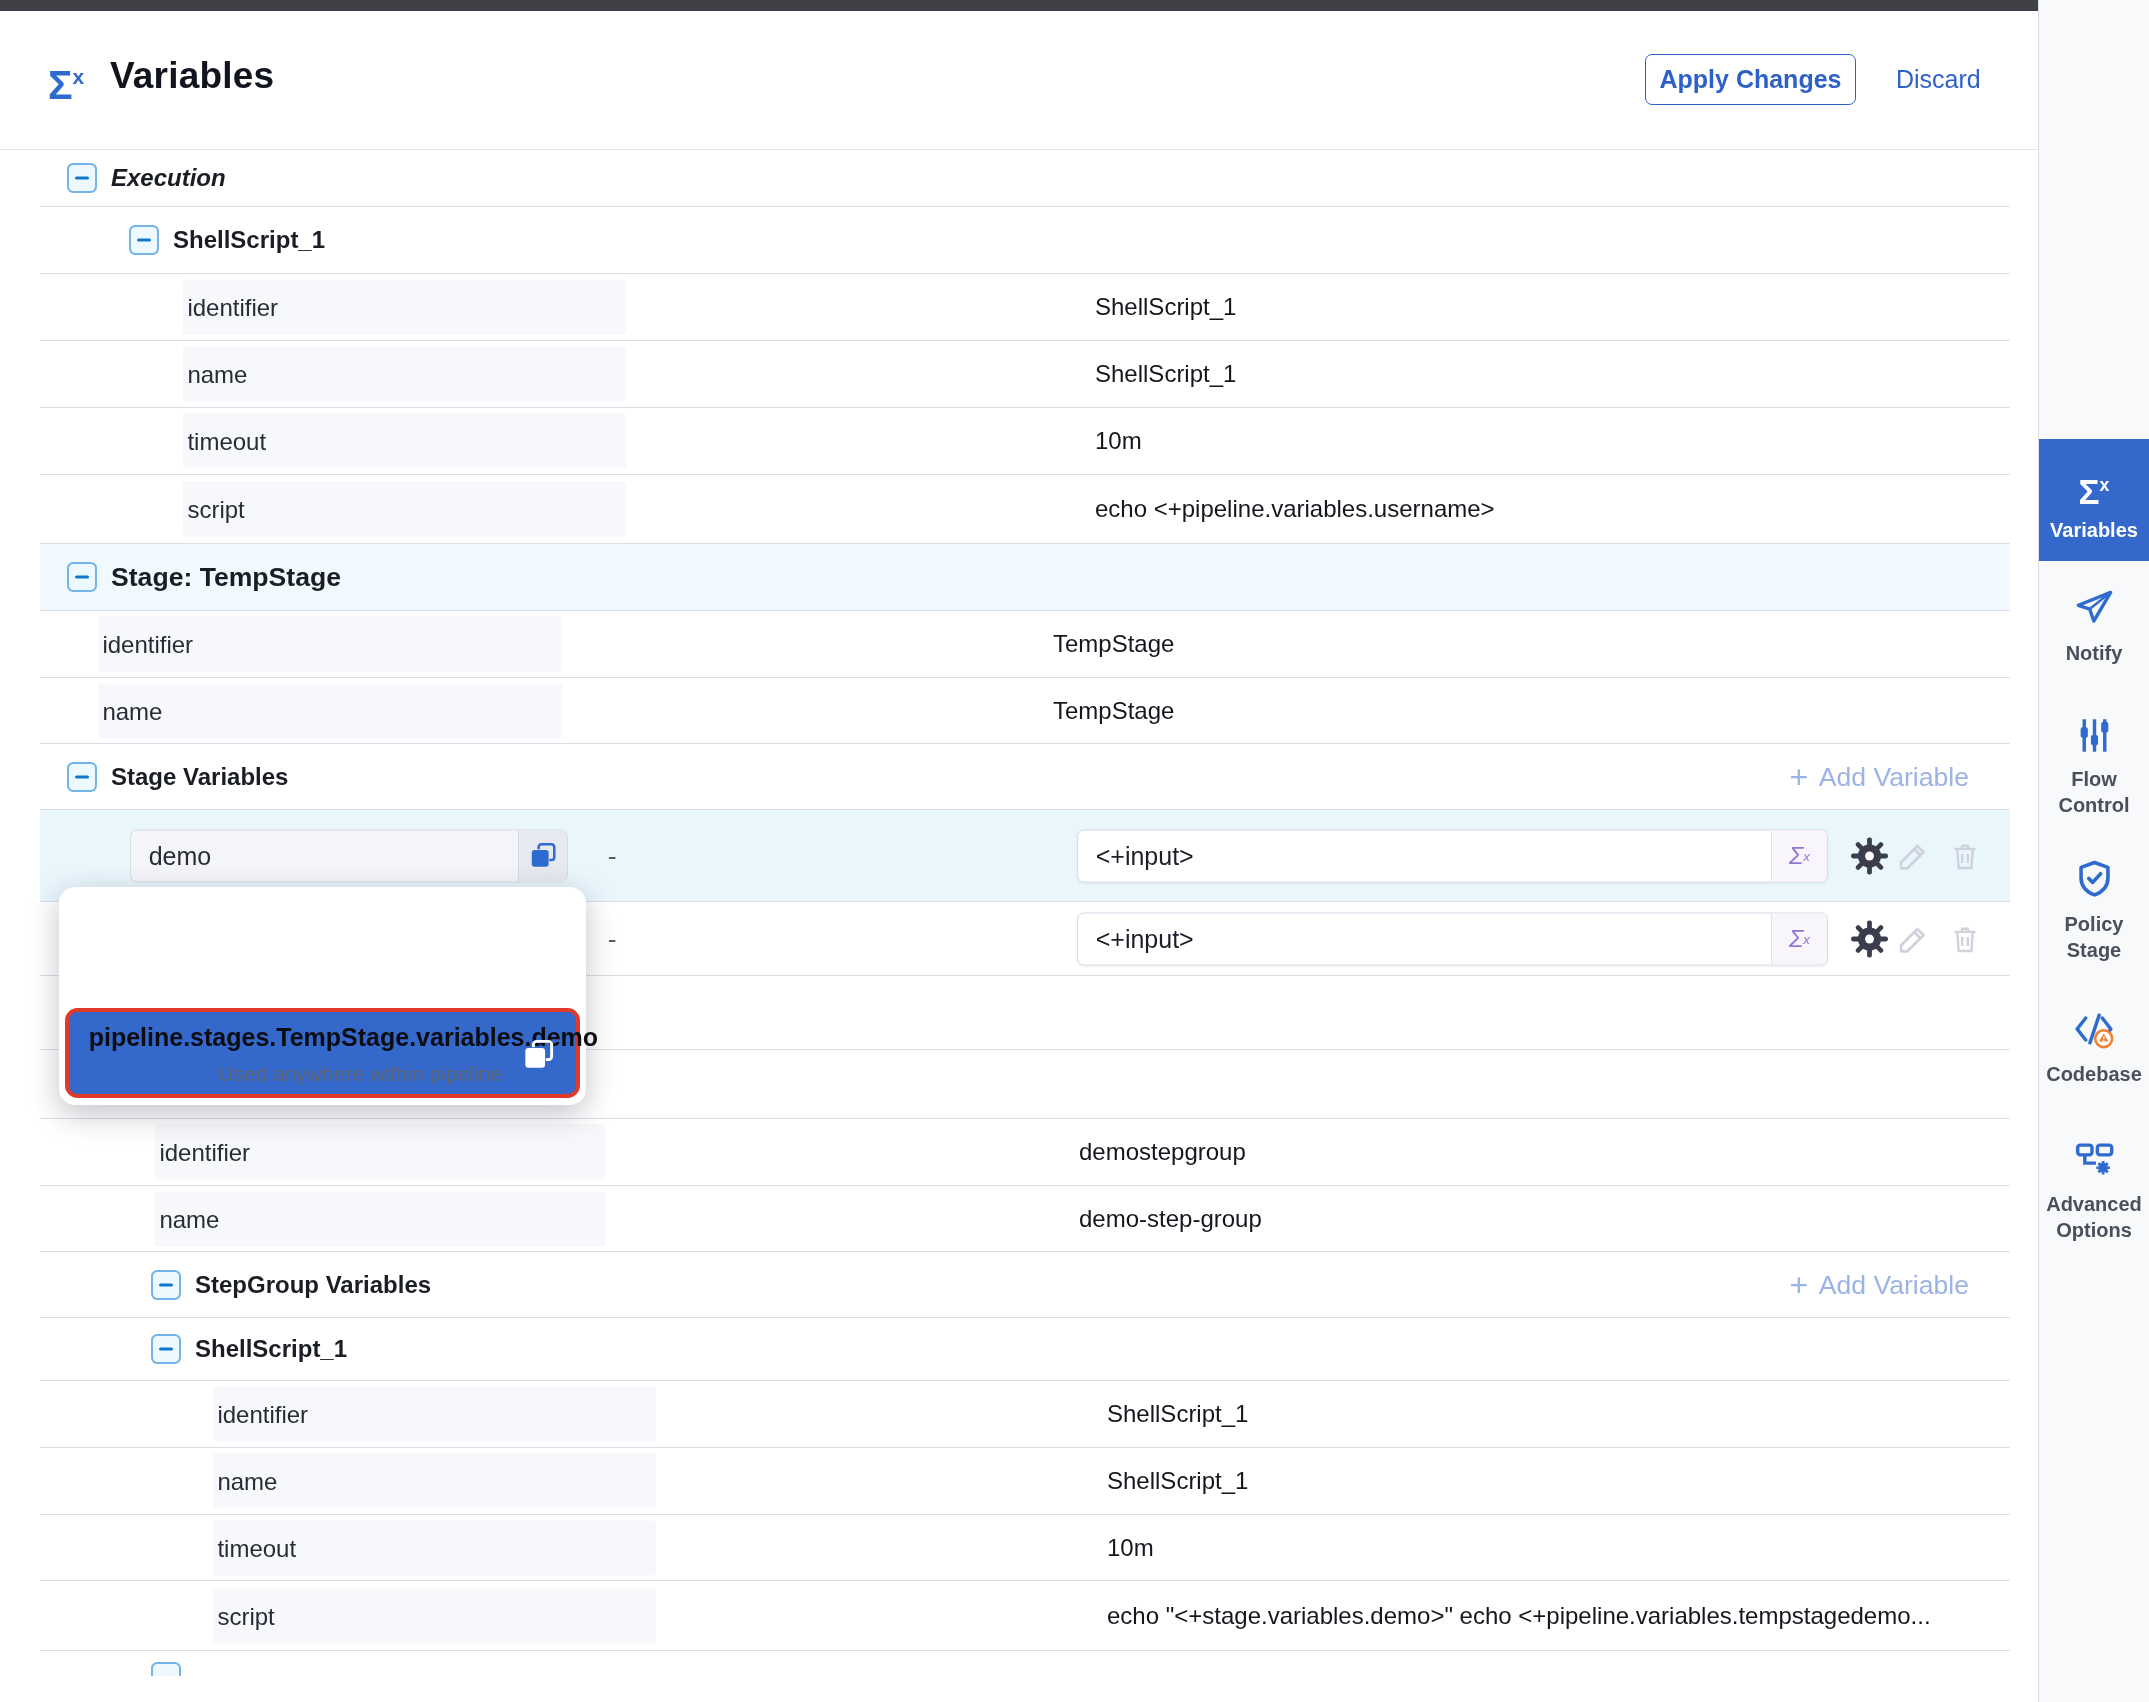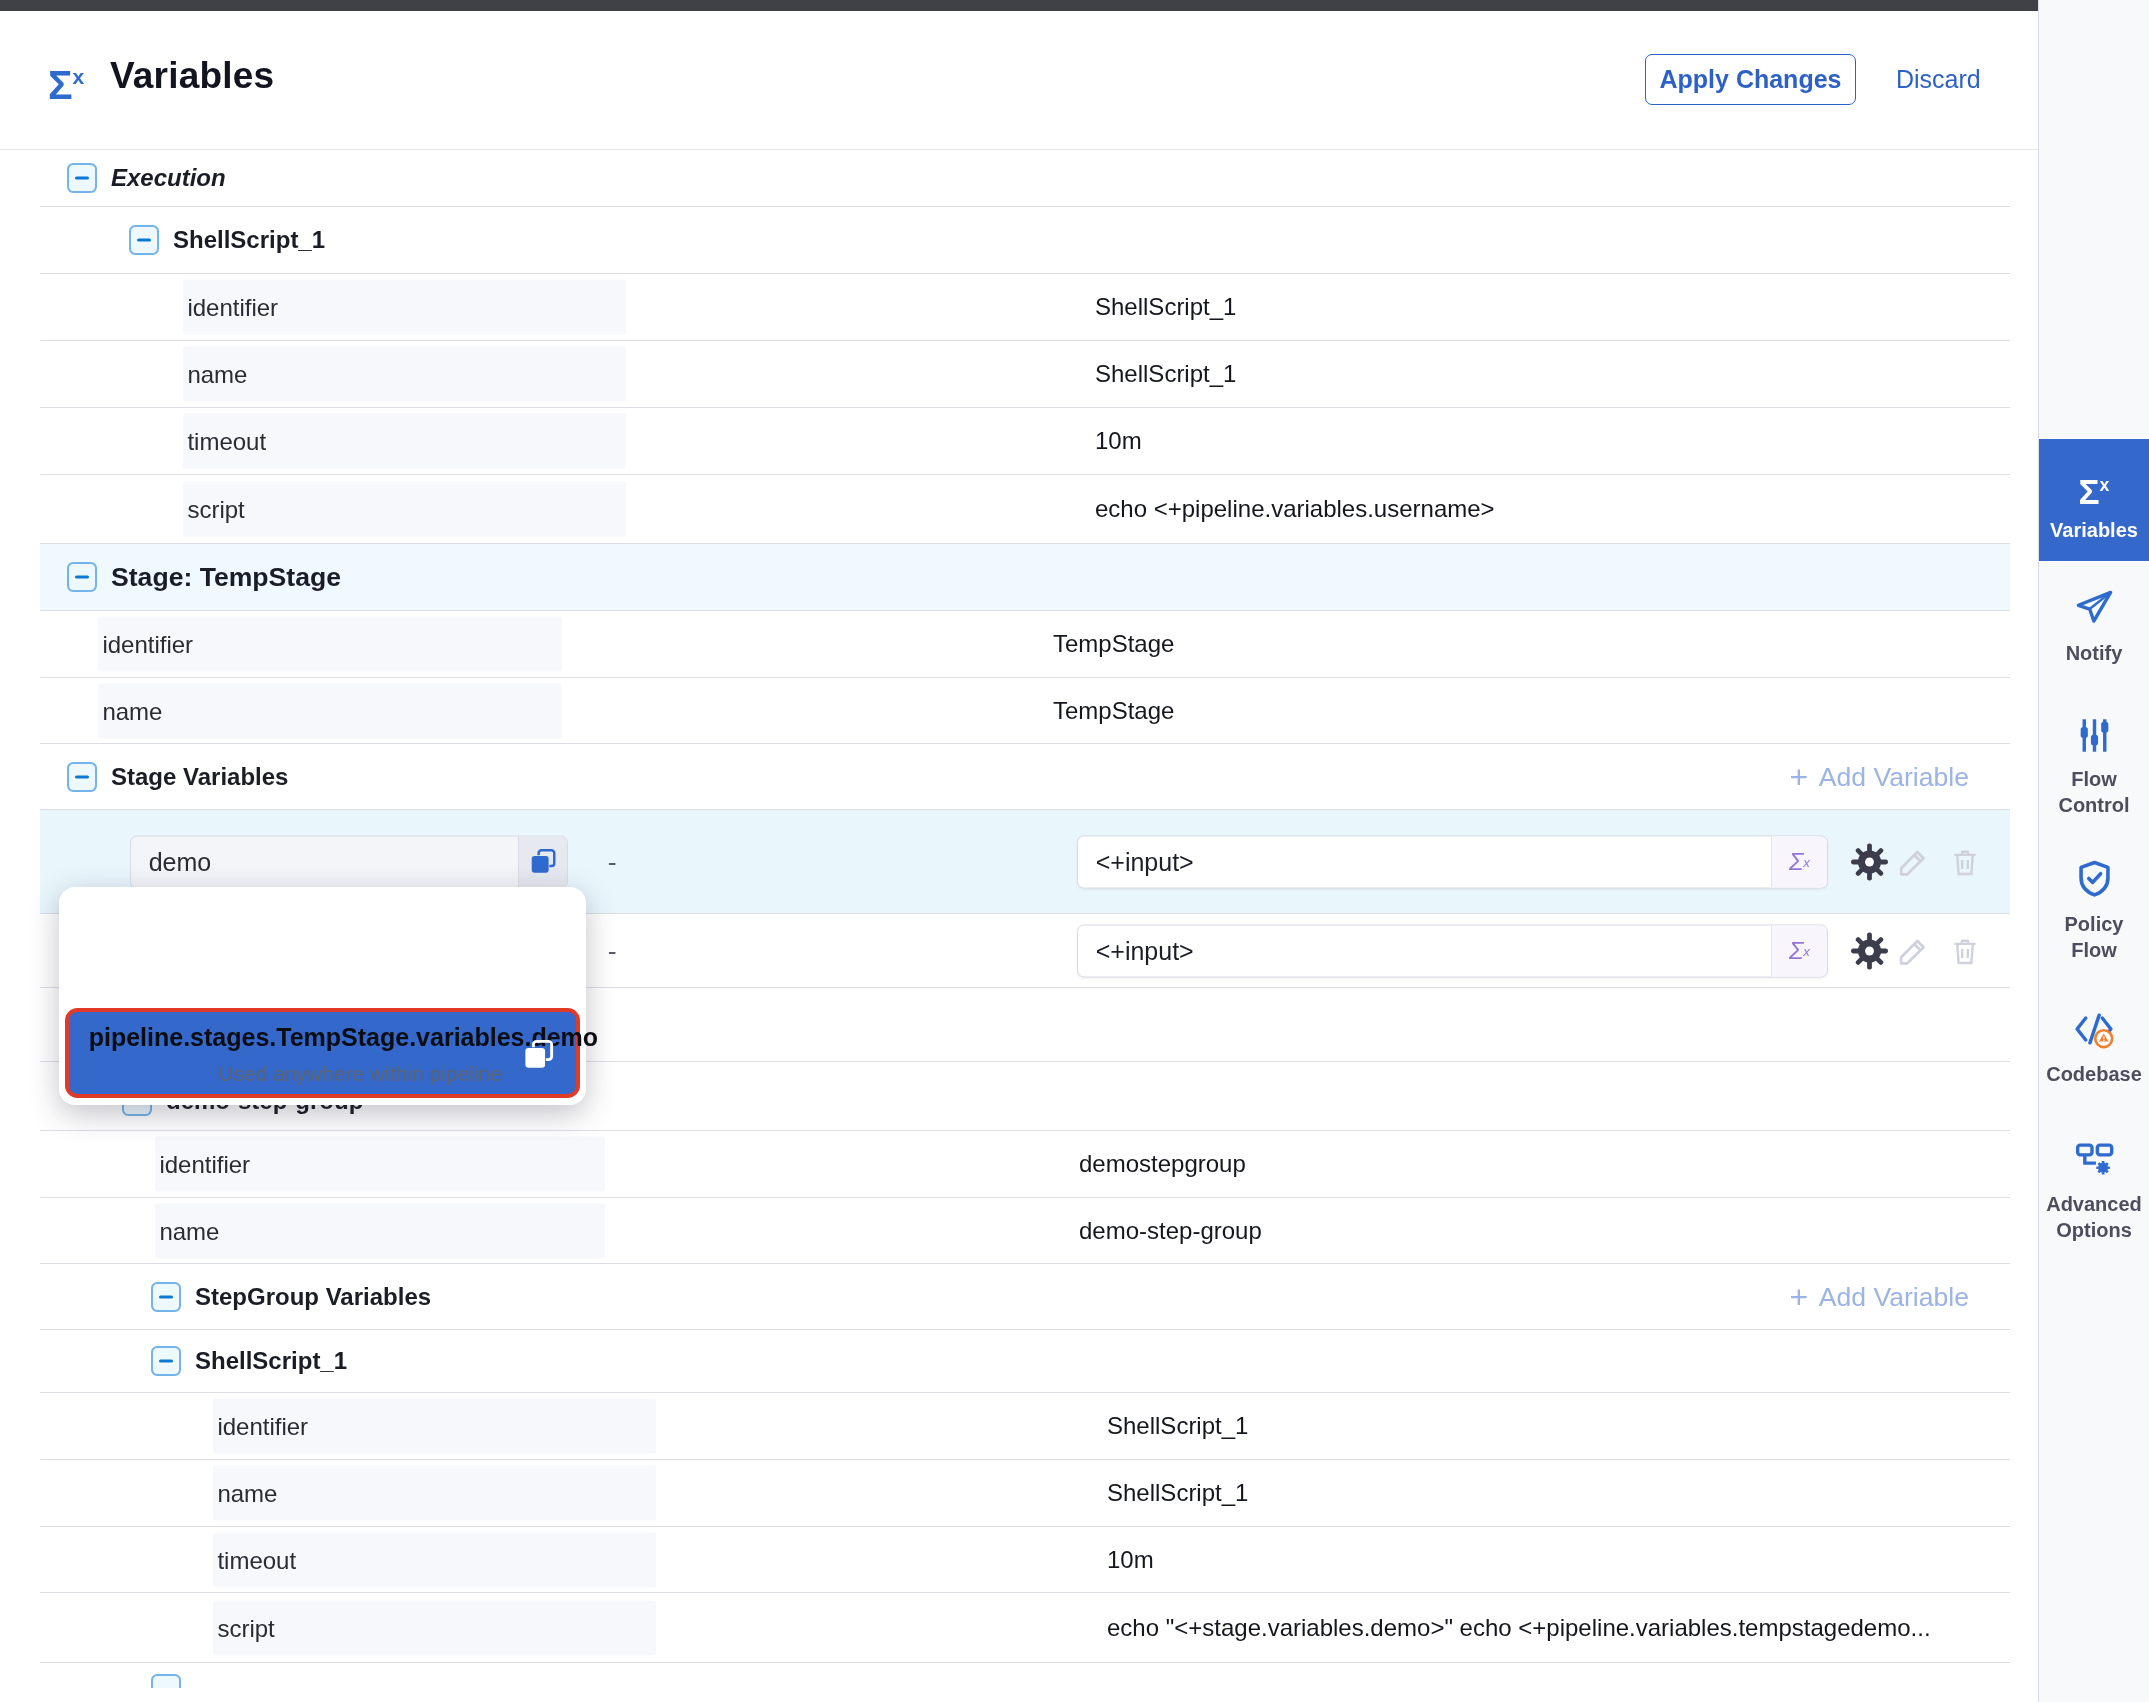--- a/index.html
+++ b/index.html
@@ -163,21 +163,21 @@
       <div class="row section lvl-l1" style="height: 66px;">
         <span class="minusbox">
           <span class="minusglyph"></span>
         </span>
         <span class="seclabel">Stage Variables</span>
         <span class="addvar">
           <span class="plus">+</span>
           <span>Add Variable</span>
         </span>
       </div>
-      <div class="row var v-selected" style="height: 104px;">
+      <div class="row var v-selected" style="height: 92px;">
         <div class="name-group">
           <input readonly="" value="demo" style="">
           <span class="copy-seg">
             <svg width="30" height="30" viewBox="0 0 24 24">
               <path d="M8.5 7V5.2A2.2 2.2 0 0 1 10.7 3h8.1A2.2 2.2 0 0 1 21 5.2v8.1a2.2 2.2 0 0 1-2.2 2.2H17" fill="none" stroke="#2f6bce" stroke-width="2"></path>
               <rect x="3" y="7.5" width="13.5" height="13.5" rx="2.2" fill="#2f6bce"></rect>
             </svg>
           </span>
         </div>
         <span class="dash">-</span>
@@ -323,21 +323,21 @@
             <rect x="15.9" y="4" width="4.2" height="6.4" rx="1.6"></rect>
           </g>
         </svg>
       <span class="sb-label">Flow Control</span>
     </div>
     <div class="sb-item" style="top:858px;">
       <svg width="43" height="43" viewBox="0 0 24 24" fill="none" stroke="#2f6bce" stroke-width="2" stroke-linejoin="round">
           <path d="M12 2.5l7.5 2.7V11c0 4.8-3.2 8-7.5 9.6C7.7 19 4.5 15.8 4.5 11V5.2L12 2.5z"></path>
           <path d="M8.8 11.4l2.2 2.2 4.4-4.8" stroke-linecap="round"></path>
         </svg>
-      <span class="sb-label">Policy Flow</span>
+      <span class="sb-label">Policy Stage</span>
     </div>
     <div class="sb-item" style="top:1007px;">
       <svg width="44" height="44" viewBox="0 0 24 24" fill="none">
           <g stroke="#2f6bce" stroke-width="1.9" stroke-linecap="round" stroke-linejoin="round">
             <path d="M7.5 6L2.8 12l4.7 6"></path>
             <path d="M14.8 4.5L9.8 19.5"></path>
             <path d="M16.5 6l4.7 6-1.6 2"></path>
           </g>
           <circle cx="17.3" cy="17.3" r="4.6" fill="#fff" stroke="#f08030" stroke-width="1.4"></circle>
           <path d="M17.3 14.4l2.6 4.4h-5.2l2.6-4.4z" fill="#f08030"></path>

